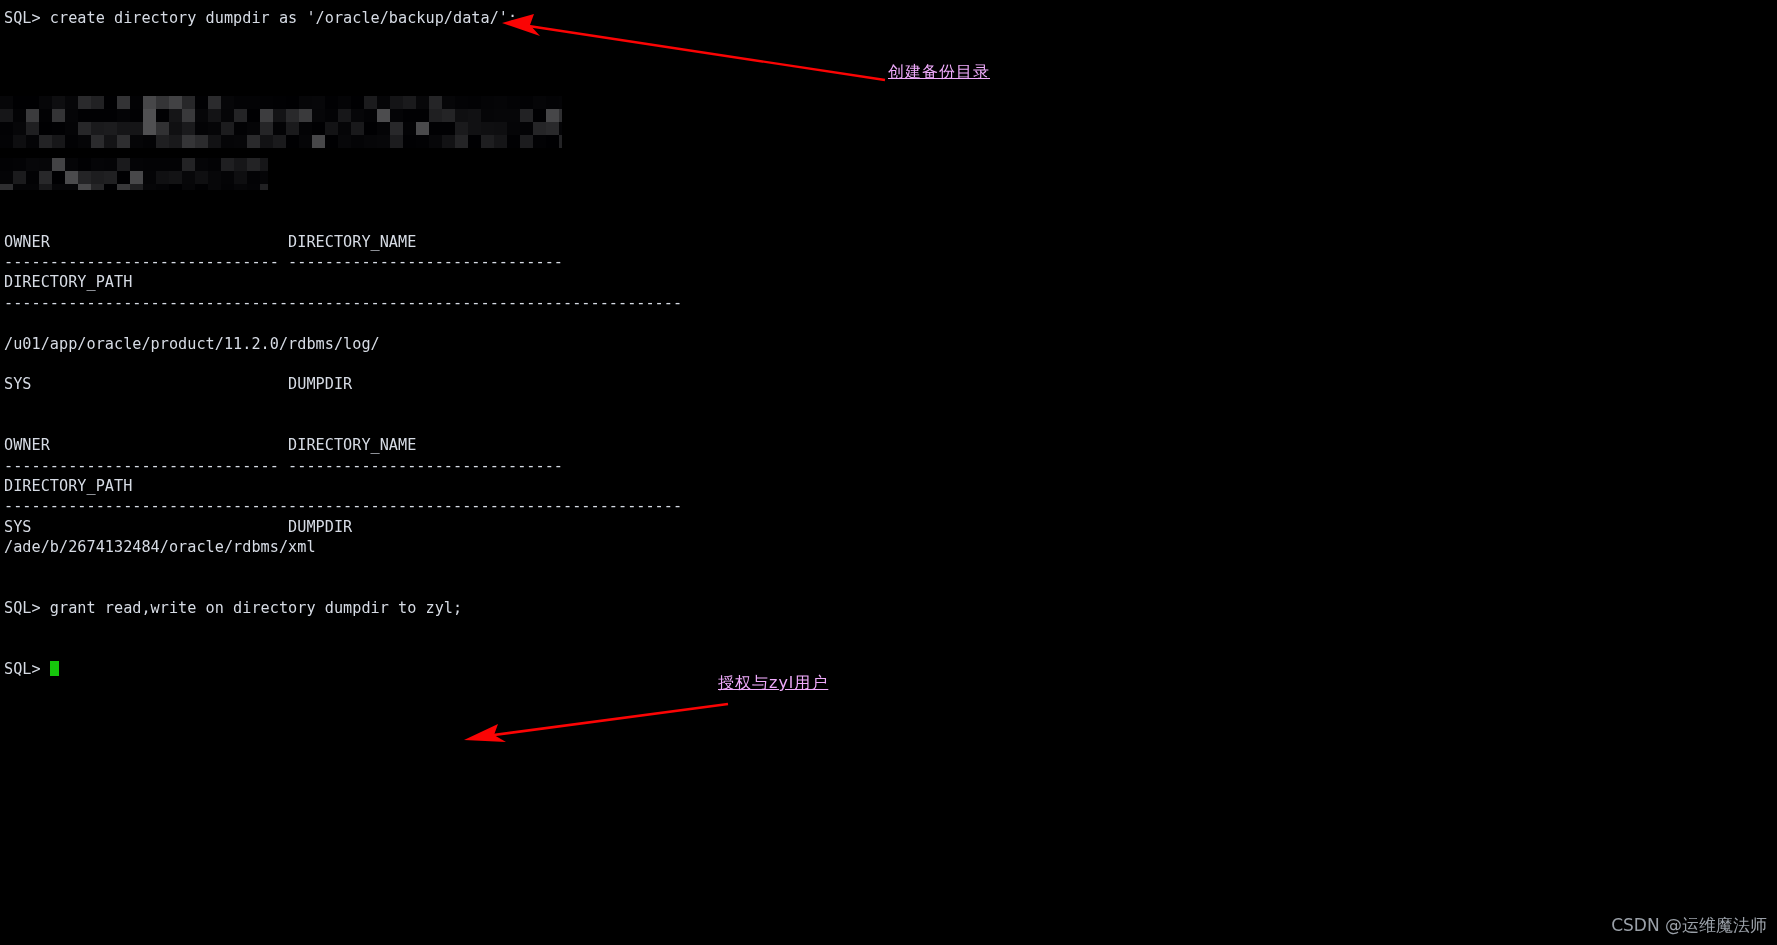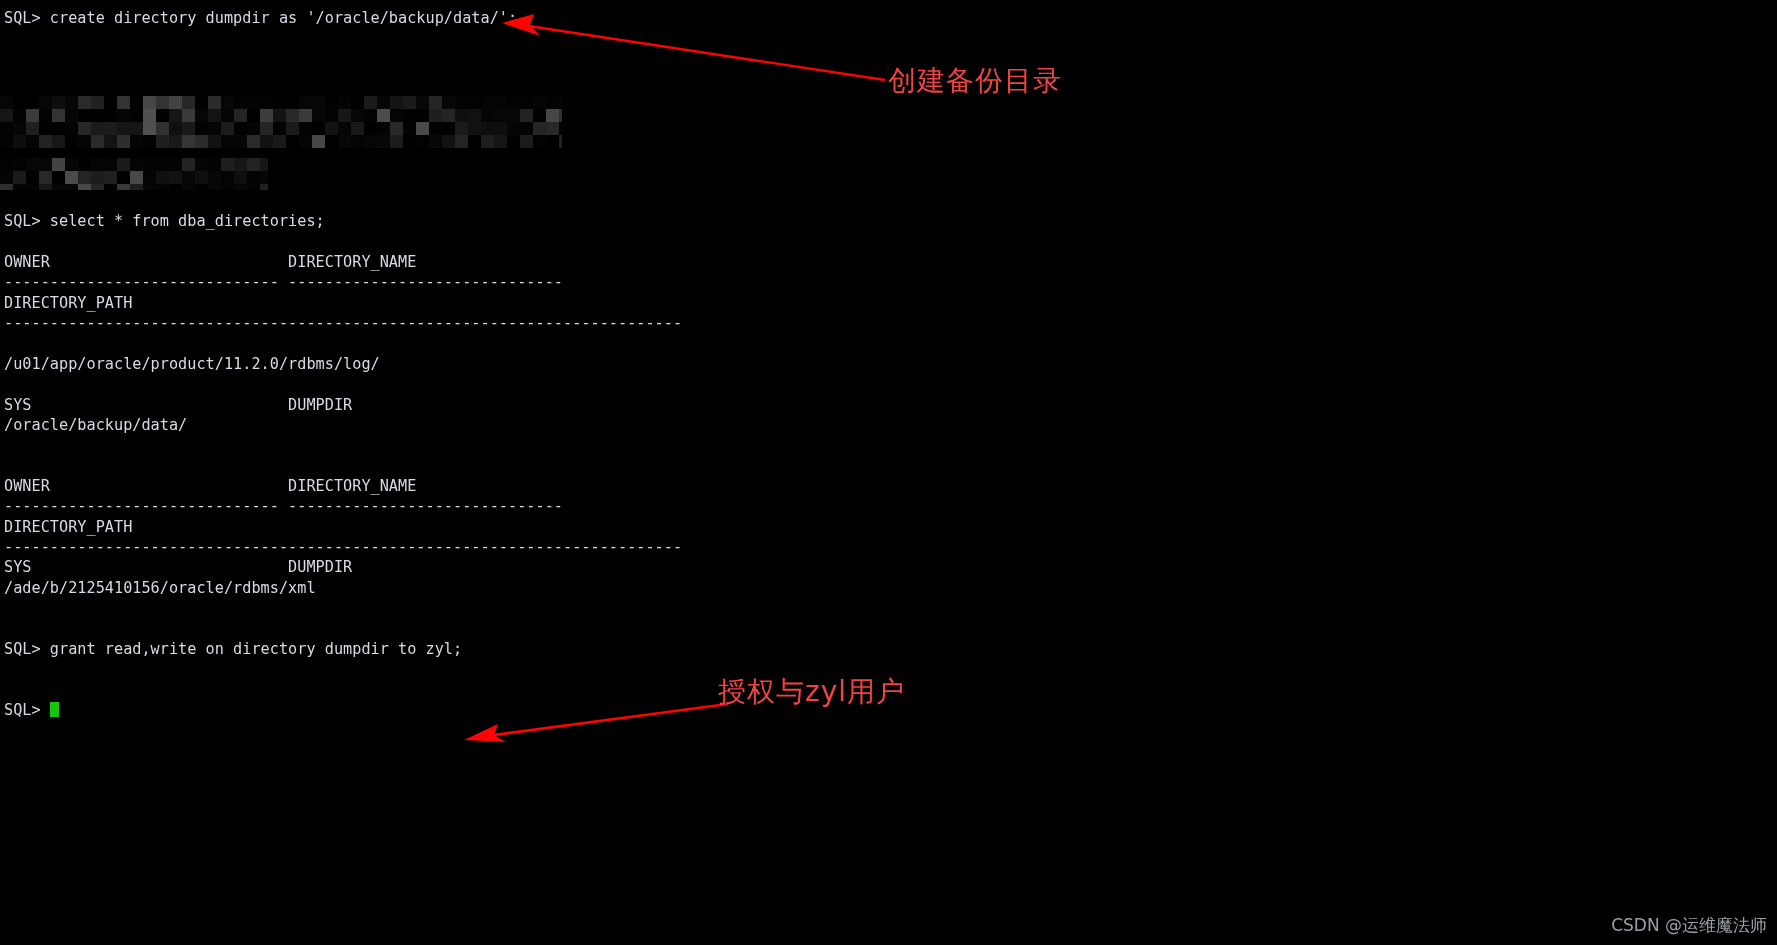--- a/index.html
+++ b/index.html
@@ -50,26 +50,27 @@
     position: absolute;
     overflow: hidden;
   }
   .mosaic .cell {
     position: absolute;
   }
 
   
   .annot-text {
     position: absolute;
-    color: #ef4444;
+    color: #f0abfc;
     font-family: "DejaVu Sans", "Liberation Sans", sans-serif;
-    font-size: 28px;
+    font-size: 16px;
     font-weight: 400;
     white-space: nowrap;
     letter-spacing: 1px;
+    text-decoration: underline;
   }
 
   .arrow-svg {
     position: absolute;
     overflow: visible;
   }
 
   .watermark {
     position: absolute;
     right: 10px;
@@ -97,39 +98,37 @@
     <div class="line">SQL&gt; create directory dumpdir as '/oracle/backup/data/';</div>
     <div class="line blank">&nbsp;</div>
     <div class="line blank">&nbsp;</div>
     <div class="line blank">&nbsp;</div>
     <div class="line blank">&nbsp;</div>
     <div class="line blank">&nbsp;</div>
     <div class="line blank">&nbsp;</div>
     <div class="line blank">&nbsp;</div>
     <div class="line blank">&nbsp;</div>
     <div class="line blank">&nbsp;</div>
-    <div class="line">SQL&gt; select * from dba_directories;</div>
     <div class="line blank">&nbsp;</div>
     <div class="line">OWNER                          DIRECTORY_NAME</div>
     <div class="line">------------------------------ ------------------------------</div>
     <div class="line">DIRECTORY_PATH</div>
     <div class="line">--------------------------------------------------------------------------</div>
     <div class="line blank">&nbsp;</div>
     <div class="line">/u01/app/oracle/product/11.2.0/rdbms/log/</div>
     <div class="line blank">&nbsp;</div>
     <div class="line">SYS                            DUMPDIR</div>
-    <div class="line">/oracle/backup/data/</div>
     <div class="line blank">&nbsp;</div>
     <div class="line blank">&nbsp;</div>
     <div class="line">OWNER                          DIRECTORY_NAME</div>
     <div class="line">------------------------------ ------------------------------</div>
     <div class="line">DIRECTORY_PATH</div>
     <div class="line">--------------------------------------------------------------------------</div>
     <div class="line">SYS                            DUMPDIR</div>
-    <div class="line">/ade/b/2125410156/oracle/rdbms/xml</div>
+    <div class="line">/ade/b/2674132484/oracle/rdbms/xml</div>
     <div class="line blank">&nbsp;</div>
     <div class="line blank">&nbsp;</div>
     <div class="line">SQL&gt; grant read,write on directory dumpdir to zyl;</div>
     <div class="line blank">&nbsp;</div>
     <div class="line blank">&nbsp;</div>
     <div class="line"><span>SQL&gt;</span><span>&nbsp;</span><span class="cursor-block"></span></div>
   </div>
 
   <div class="mosaic" id="mosaic1" style="left:0px; top:96px; width:562px; height:52px;">
       <i class="cell" style="left:0px;top:0px;width:13px;height:13px;background:rgb(6,6,8)"></i>

